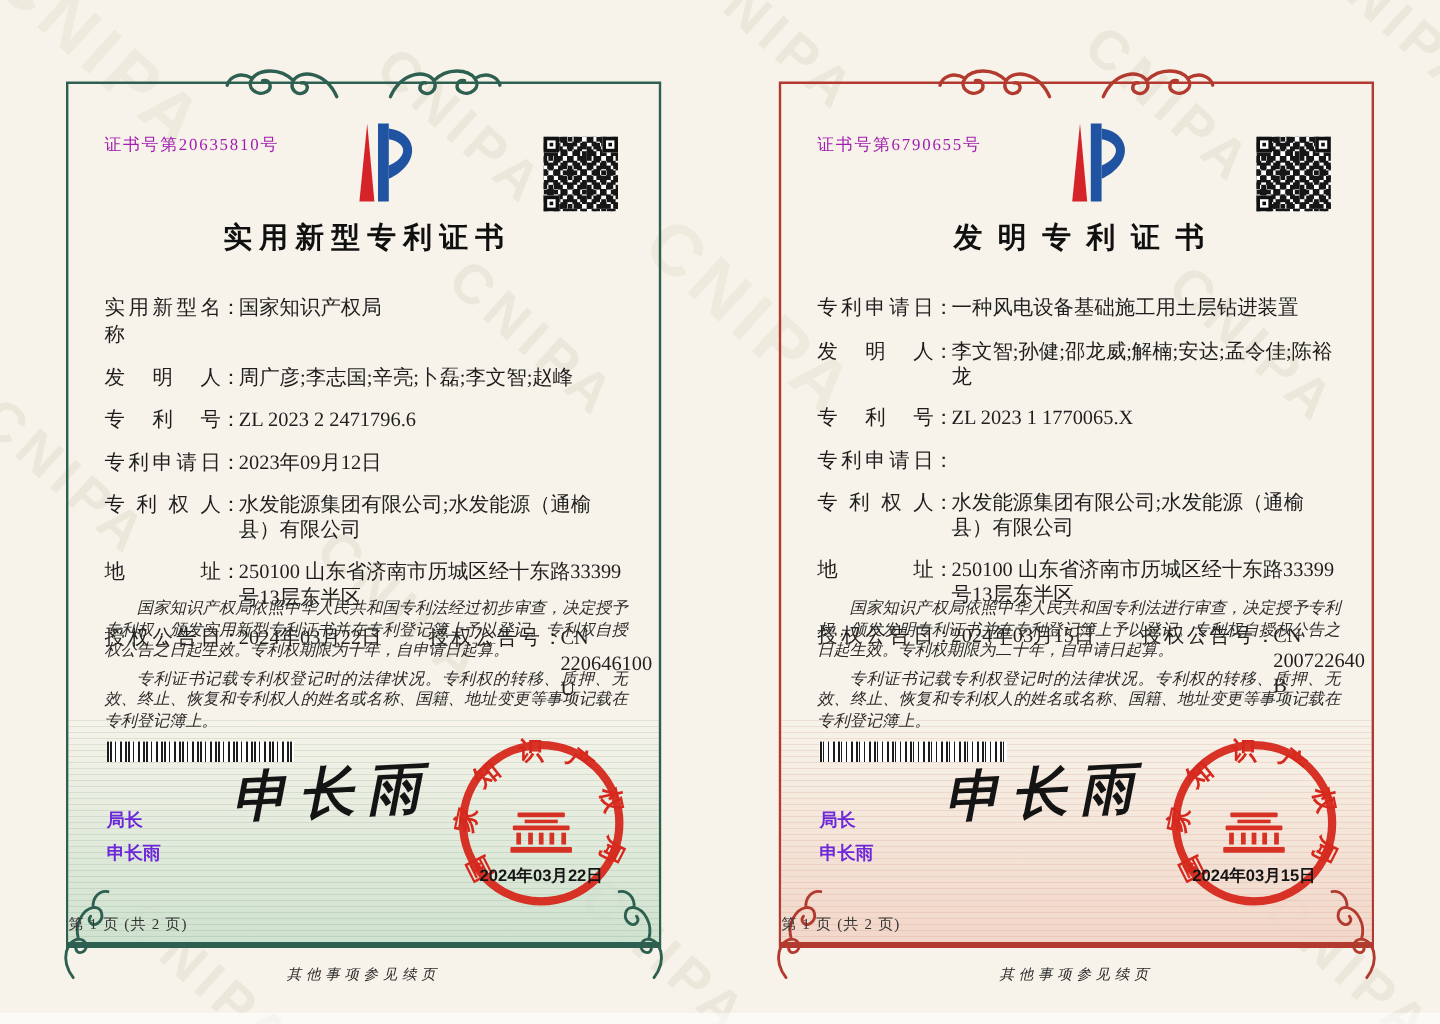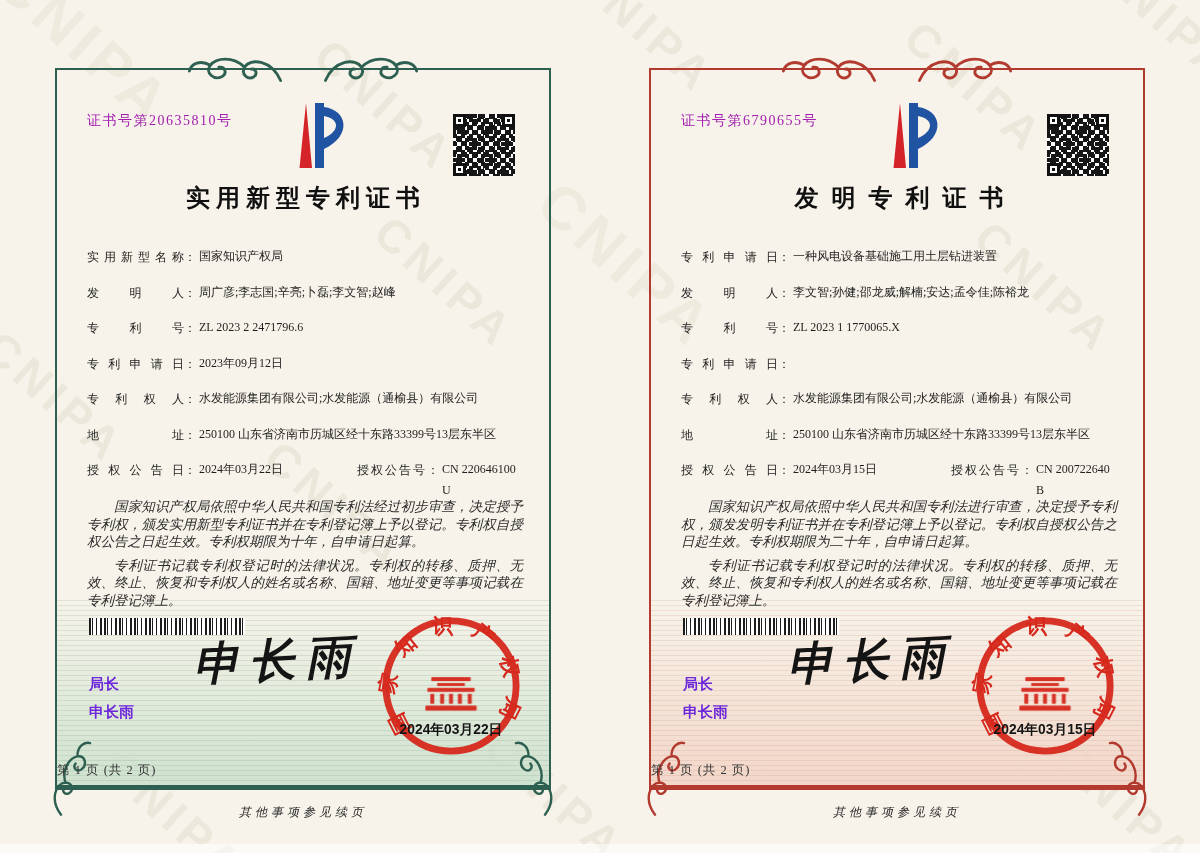--- a/index.html
+++ b/index.html
@@ -27,21 +27,21 @@
   .qr .fp{position:absolute;width:13px;height:13px;border:3px solid #111;background:#fff;box-sizing:border-box;}
   .qr .fp::after{content:"";position:absolute;left:2px;top:2px;width:3px;height:3px;background:#111;}
   .fp.tl{left:0;top:0}.fp.tr{right:0;top:0}.fp.bl{left:0;bottom:0}
 
   .title{position:absolute;top:112px;left:0;width:100%;text-align:center;margin:0;
          font-size:24px;font-weight:bold;color:#101010;z-index:2;font-family:Liberation Mono, monospace;}
   .c0 .title{letter-spacing:6px;padding-left:6px;box-sizing:border-box;}
   .c1 .title{letter-spacing:13px;padding-left:17px;box-sizing:border-box;}
 
   .fields{position:absolute;top:176px;left:30px;right:24px;z-index:2;}
-  .row{display:flex;align-items:flex-start;margin-bottom:13.5px;font-size:12px;line-height:22px;color:#1e1e1e;}
+  .row{display:flex;align-items:flex-start;margin-bottom:13.5px;font-size:17px;line-height:22px;color:#1e1e1e;}
   .lab{width:97px;text-align:justify;text-align-last:justify;flex:none;}
   .colon{flex:none;width:15px;}
   .val{flex:1;line-height:21px;}
   .v-fixed{flex:none;width:158px;}
   .lab2{flex:none;letter-spacing:2px;}
 
   .paras{position:absolute;top:428px;left:30px;right:26px;z-index:2;
          font-size:13.5px;line-height:17.5px;text-align:justify;color:#2b2b2b;font-style:italic;}
   .paras p{margin:0 0 6px 0;text-indent:2em;}
 

